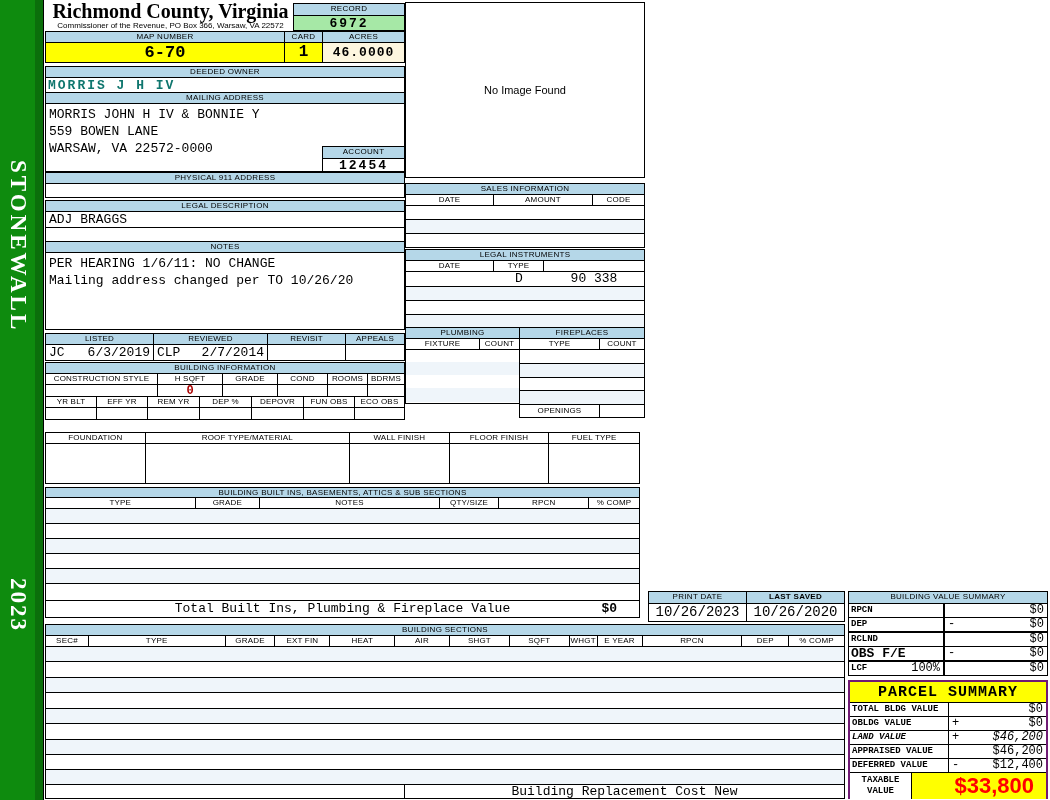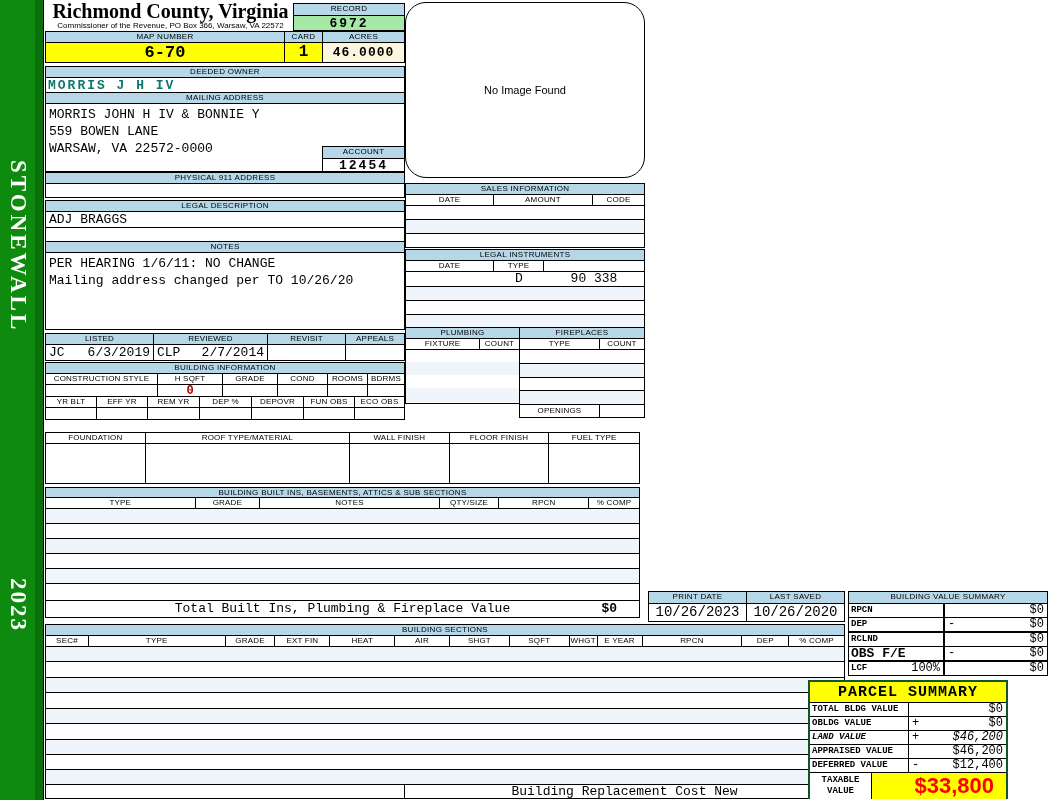--- a/index.html
+++ b/index.html
@@ -159,21 +159,21 @@
   <div class="abs box" style="left:45px;top:523px;width:595px;height:16px;"></div>
   <div class="abs box alt" style="left:45px;top:538px;width:595px;height:16px;"></div>
   <div class="abs box" style="left:45px;top:553px;width:595px;height:16px;"></div>
   <div class="abs box alt" style="left:45px;top:568px;width:595px;height:16px;"></div>
   <div class="abs box" style="left:45px;top:583px;width:595px;height:18px;"></div>
   <div class="abs box mono" style="left:45px;top:600px;width:595px;height:18px;font-size:13px;line-height:16px;">
     <span style="position:absolute;left:0;right:0;text-align:center;">Total Built Ins, Plumbing &amp; Fireplace Value</span>
     <span style="position:absolute;right:22px;font-weight:bold;">$0</span>
   </div>
 
-  <div class="abs box" style="left:405px;top:2px;width:240px;height:176px;display:flex;align-items:center;justify-content:center;border-radius:21px;">
+  <div class="abs box" style="left:405px;top:2px;width:240px;height:176px;display:flex;align-items:center;justify-content:center;">
     <span style="font-size:11px;">No Image Found</span>
   </div>
 
   <div class="abs bar" style="left:405px;top:183px;width:240px;height:12px;">SALES INFORMATION</div>
   <div class="abs row" style="left:405px;top:194px;width:240px;height:12px;">
     <div class="ch" style="width:88px;">DATE</div>
     <div class="ch" style="width:99px;">AMOUNT</div>
     <div class="ch" style="width:51px;">CODE</div>
   </div>
   <div class="abs box" style="left:405px;top:205px;width:240px;height:15px;"></div>
@@ -214,21 +214,21 @@
   <div class="abs box" style="left:519px;top:349px;width:126px;height:15px;"></div>
   <div class="abs box alt" style="left:519px;top:363px;width:126px;height:15px;"></div>
   <div class="abs box" style="left:519px;top:377px;width:126px;height:15px;"></div>
   <div class="abs box alt" style="left:519px;top:390px;width:126px;height:15px;"></div>
   <div class="abs row" style="left:519px;top:404px;width:126px;height:14px;">
     <div class="ch" style="width:80px;line-height:12px;">OPENINGS</div>
     <div style="width:44px;"></div>
   </div>
 
   <div class="abs bar" style="left:648px;top:591px;width:99px;height:30px;">PRINT DATE</div>
-  <div class="abs bar" style="left:746px;top:591px;width:99px;height:16px;">LAST SAVED</div>
+  <div class="abs bar" style="left:746px;top:591px;width:99px;height:16px;font-weight:bold;">LAST SAVED</div>
   <div class="abs box mono" style="left:648px;top:603px;width:99px;height:19px;text-align:center;font-size:14px;line-height:17px;">10/26/2023</div>
   <div class="abs box mono" style="left:746px;top:603px;width:99px;height:19px;text-align:center;font-size:14px;line-height:17px;">10/26/2020</div>
 
   <div class="abs bar" style="left:848px;top:591px;width:200px;height:13px;">BUILDING VALUE SUMMARY</div>
   <div class="abs row mono" style="left:848px;top:603px;width:200px;height:15px;">
     <div style="width:96px;font-weight:bold;font-size:9px;line-height:13px;padding-left:2px;">RPCN</div>
     <div style="width:104px;display:flex;justify-content:space-between;font-size:12px;line-height:13px;padding:0 3px;border-left:1px solid #000;">
       <span></span>
       <span>$0</span>
     </div>
@@ -287,21 +287,21 @@
   <div class="abs box alt" style="left:45px;top:708px;width:800px;height:16px;"></div>
   <div class="abs box" style="left:45px;top:723px;width:800px;height:17px;"></div>
   <div class="abs box alt" style="left:45px;top:739px;width:800px;height:16px;"></div>
   <div class="abs box" style="left:45px;top:754px;width:800px;height:16px;"></div>
   <div class="abs box alt" style="left:45px;top:769px;width:800px;height:16px;"></div>
   <div class="abs row" style="left:45px;top:784px;width:800px;height:15px;">
     <div style="width:360px;"></div>
     <div class="mono" style="width:440px;text-align:center;font-size:13px;line-height:13px;">Building Replacement Cost New</div>
   </div>
 
-  <div class="abs" style="left:808px;top:680px;width:200px;height:119px;border:2px solid #14532d;background:#fff;">
+  <div class="abs" style="left:848px;top:680px;width:200px;height:119px;border:2px solid #701a75;background:#fff;">
     <div class="mono" style="height:21px;background:#ffff00;border-bottom:1px solid #000;text-align:center;
                 font-weight:bold;font-size:15px;line-height:21px;letter-spacing:1px;box-sizing:border-box;">PARCEL SUMMARY</div>
     <div class="mono" style="display:flex;height:14px;border-bottom:1px solid #000;box-sizing:border-box;">
       <div style="width:99px;font-weight:bold;font-size:9px;line-height:12px;padding-left:2px;border-right:1px solid #000;box-sizing:border-box;">TOTAL BLDG VALUE</div>
       <div style="flex:1;display:flex;justify-content:space-between;font-size:12px;line-height:12px;padding:0 3px;">
         <span></span>
         <span>$0</span>
       </div>
     </div>
     <div class="mono" style="display:flex;height:14px;border-bottom:1px solid #000;box-sizing:border-box;">

